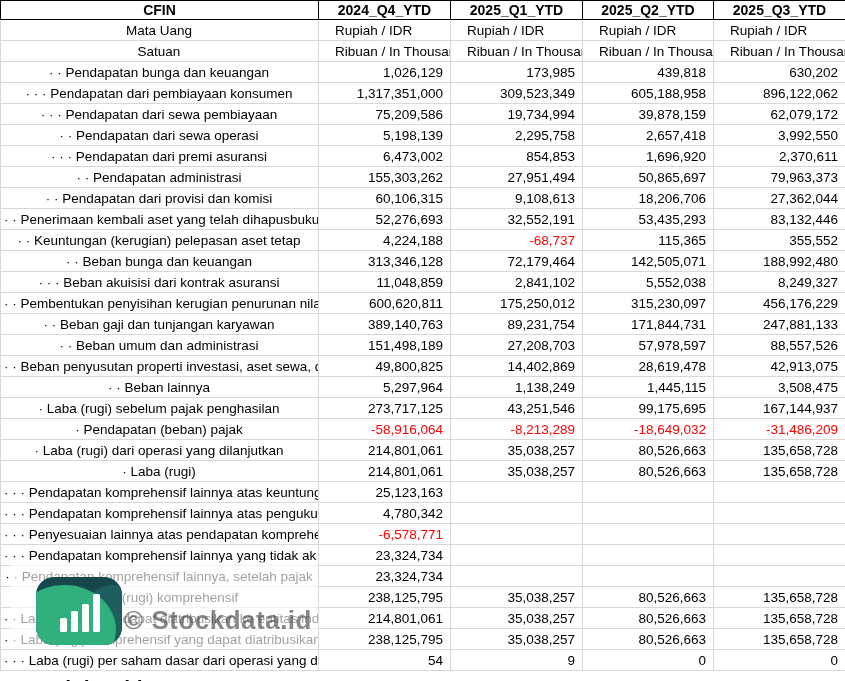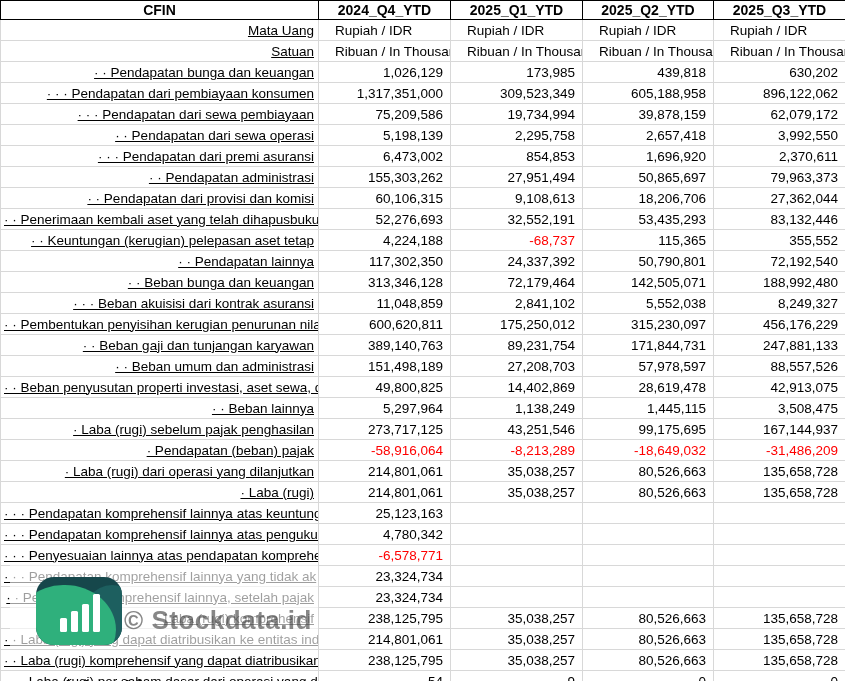--- a/index.html
+++ b/index.html
@@ -1,21 +1,21 @@
 <!DOCTYPE html>
 <html><head>
 <meta charset="utf-8">
 <style>
   html,body{margin:0;padding:0;background:#fff;font-family:"Liberation Sans",sans-serif;}
   .sheet{position:relative;width:845px;height:681px;background:#fff;overflow:hidden;}
   table{border-collapse:collapse;table-layout:fixed;width:845px;}
   th,td{height:20px;line-height:19px;padding:0 4px;font-size:13.5px;white-space:nowrap;overflow:hidden;color:#000;}
   thead th{height:18px;line-height:18px;border:1.5px solid #000;font-weight:bold;text-align:center;font-size:14px;background:#fff;}
   tbody td{border:1px solid #d8d8d8;}
-  td.label{text-align:right;padding-left:3px;text-decoration:underline;}
+  td.label{text-align:center;padding-left:3px;}
   td.meta{text-align:left;padding-left:16px;}
   td.num{text-align:right;padding-right:7px;}
   td.neg{color:#ff0000;text-align:right;}
   
   .wm-white{position:absolute;left:10px;top:562px;width:308px;height:86px;background:rgba(255,255,255,0.62);pointer-events:none;}
   .wm-copy{position:absolute;left:124px;top:605px;font-size:26px;font-weight:bold;color:#3f3f3f;opacity:0.62;pointer-events:none;letter-spacing:0.5px;}
   .wm-icon{position:absolute;left:36px;top:577px;width:86px;height:68px;border-radius:18px;background:#16474b;overflow:hidden;pointer-events:none;}
   .wm-icon .leaf-mid{position:absolute;right:-22px;top:8px;width:64px;height:78px;background:#1d5f5f;border-radius:50%;}
   .wm-icon .leaf-green{position:absolute;left:-20px;bottom:-28px;width:100px;height:88px;background:#2fb07c;border-radius:48% 52% 50% 50%;}
   .wm-icon .bars{position:absolute;left:24px;bottom:13px;display:flex;align-items:flex-end;gap:4px;}
@@ -116,27 +116,20 @@
           <td class="num">83,132,446</td>
         </tr>
         <tr>
           <td class="label">· · Keuntungan (kerugian) pelepasan aset tetap</td>
           <td class="num">4,224,188</td>
           <td class="num neg">-68,737</td>
           <td class="num">115,365</td>
           <td class="num">355,552</td>
         </tr>
         <tr>
-          <td class="label">· · Pendapatan lainnya</td>
-          <td class="num">117,302,350</td>
-          <td class="num">24,337,392</td>
-          <td class="num">50,790,801</td>
-          <td class="num">72,192,540</td>
-        </tr>
-        <tr>
           <td class="label">· · Beban bunga dan keuangan</td>
           <td class="num">313,346,128</td>
           <td class="num">72,179,464</td>
           <td class="num">142,505,071</td>
           <td class="num">188,992,480</td>
         </tr>
         <tr>
           <td class="label">· · · Beban akuisisi dari kontrak asuransi</td>
           <td class="num">11,048,859</td>
           <td class="num">2,841,102</td>

